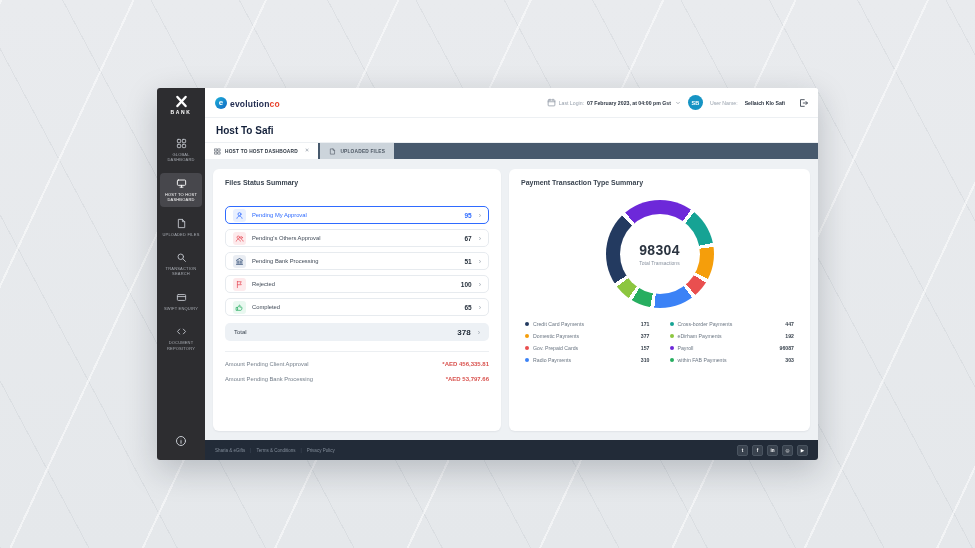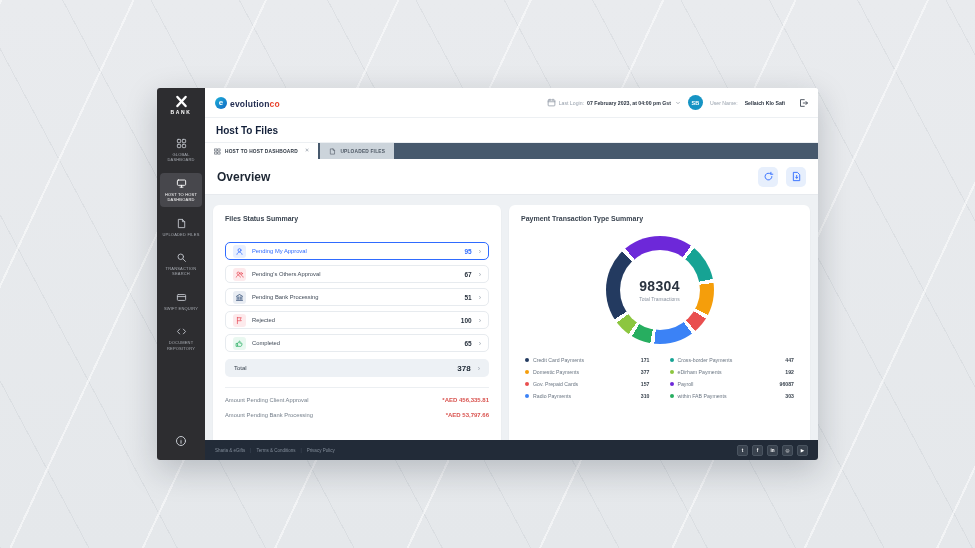--- a/index.html
+++ b/index.html
@@ -284,21 +284,21 @@
             <svg class="ic" width="10" height="10" viewBox="0 0 12 12">
                 <path d="M7.5 2H3v8h4.5"></path>
                 <path d="M6.3 6h5"></path>
                 <path d="M9.6 4.2 11.3 6 9.6 7.8"></path>
               </svg>
           </span>
         </div>
       </div>
 
       <div class="titlebar">
-        <span class="page-title">Host To Files</span>
+        <span class="page-title">Host To Safi</span>
       </div>
 
       <div class="tabbar">
         <div class="tab active">
           <span class="t-icon">
             <svg class="ic" width="7" height="7" viewBox="0 0 12 12">
                 <rect x="1.5" y="1.5" width="3.6" height="3.6"></rect>
                 <rect x="6.9" y="1.5" width="3.6" height="3.6"></rect>
                 <rect x="1.5" y="6.9" width="3.6" height="3.6"></rect>
                 <rect x="6.9" y="6.9" width="3.6" height="3.6"></rect>
@@ -311,38 +311,20 @@
           <span class="t-icon">
             <svg class="ic" width="7" height="7" viewBox="0 0 12 12">
                 <path d="M3 1.5h4L9.5 4v6.5H3z"></path>
                 <path d="M7 1.5V4h2.5"></path>
               </svg>
           </span>
           <span class="tab-label">UPLOADED FILES</span>
         </div>
       </div>
 
-      <div class="overviewbar">
-        <span class="overview-title">Overview</span>
-        <div class="ov-actions">
-          <span class="ov-btn">
-            <svg class="ic" width="11" height="11" viewBox="0 0 12 12">
-                <path d="M9.7 6a3.7 3.7 0 1 1-1.2-2.7"></path>
-                <path d="M8.6 1.4v2.1h2.1"></path>
-              </svg>
-          </span>
-          <span class="ov-btn">
-            <svg class="ic" width="11" height="11" viewBox="0 0 12 12">
-                <path d="M3 1.5h4L9.5 4v6.5H3z"></path>
-                <path d="M6.2 4.8v3"></path>
-                <path d="M5 6.7l1.2 1.2L7.4 6.7"></path>
-              </svg>
-          </span>
-        </div>
-      </div>
 
       <div class="content">
 
         <section class="card card-left">
           <div class="card-title">Files Status Summary</div>
 
           <div class="fs-list">
             <div class="fs-row highlight">
               <span class="chip chip-blue">
                 <svg class="ic" width="9" height="9" viewBox="0 0 12 12">

